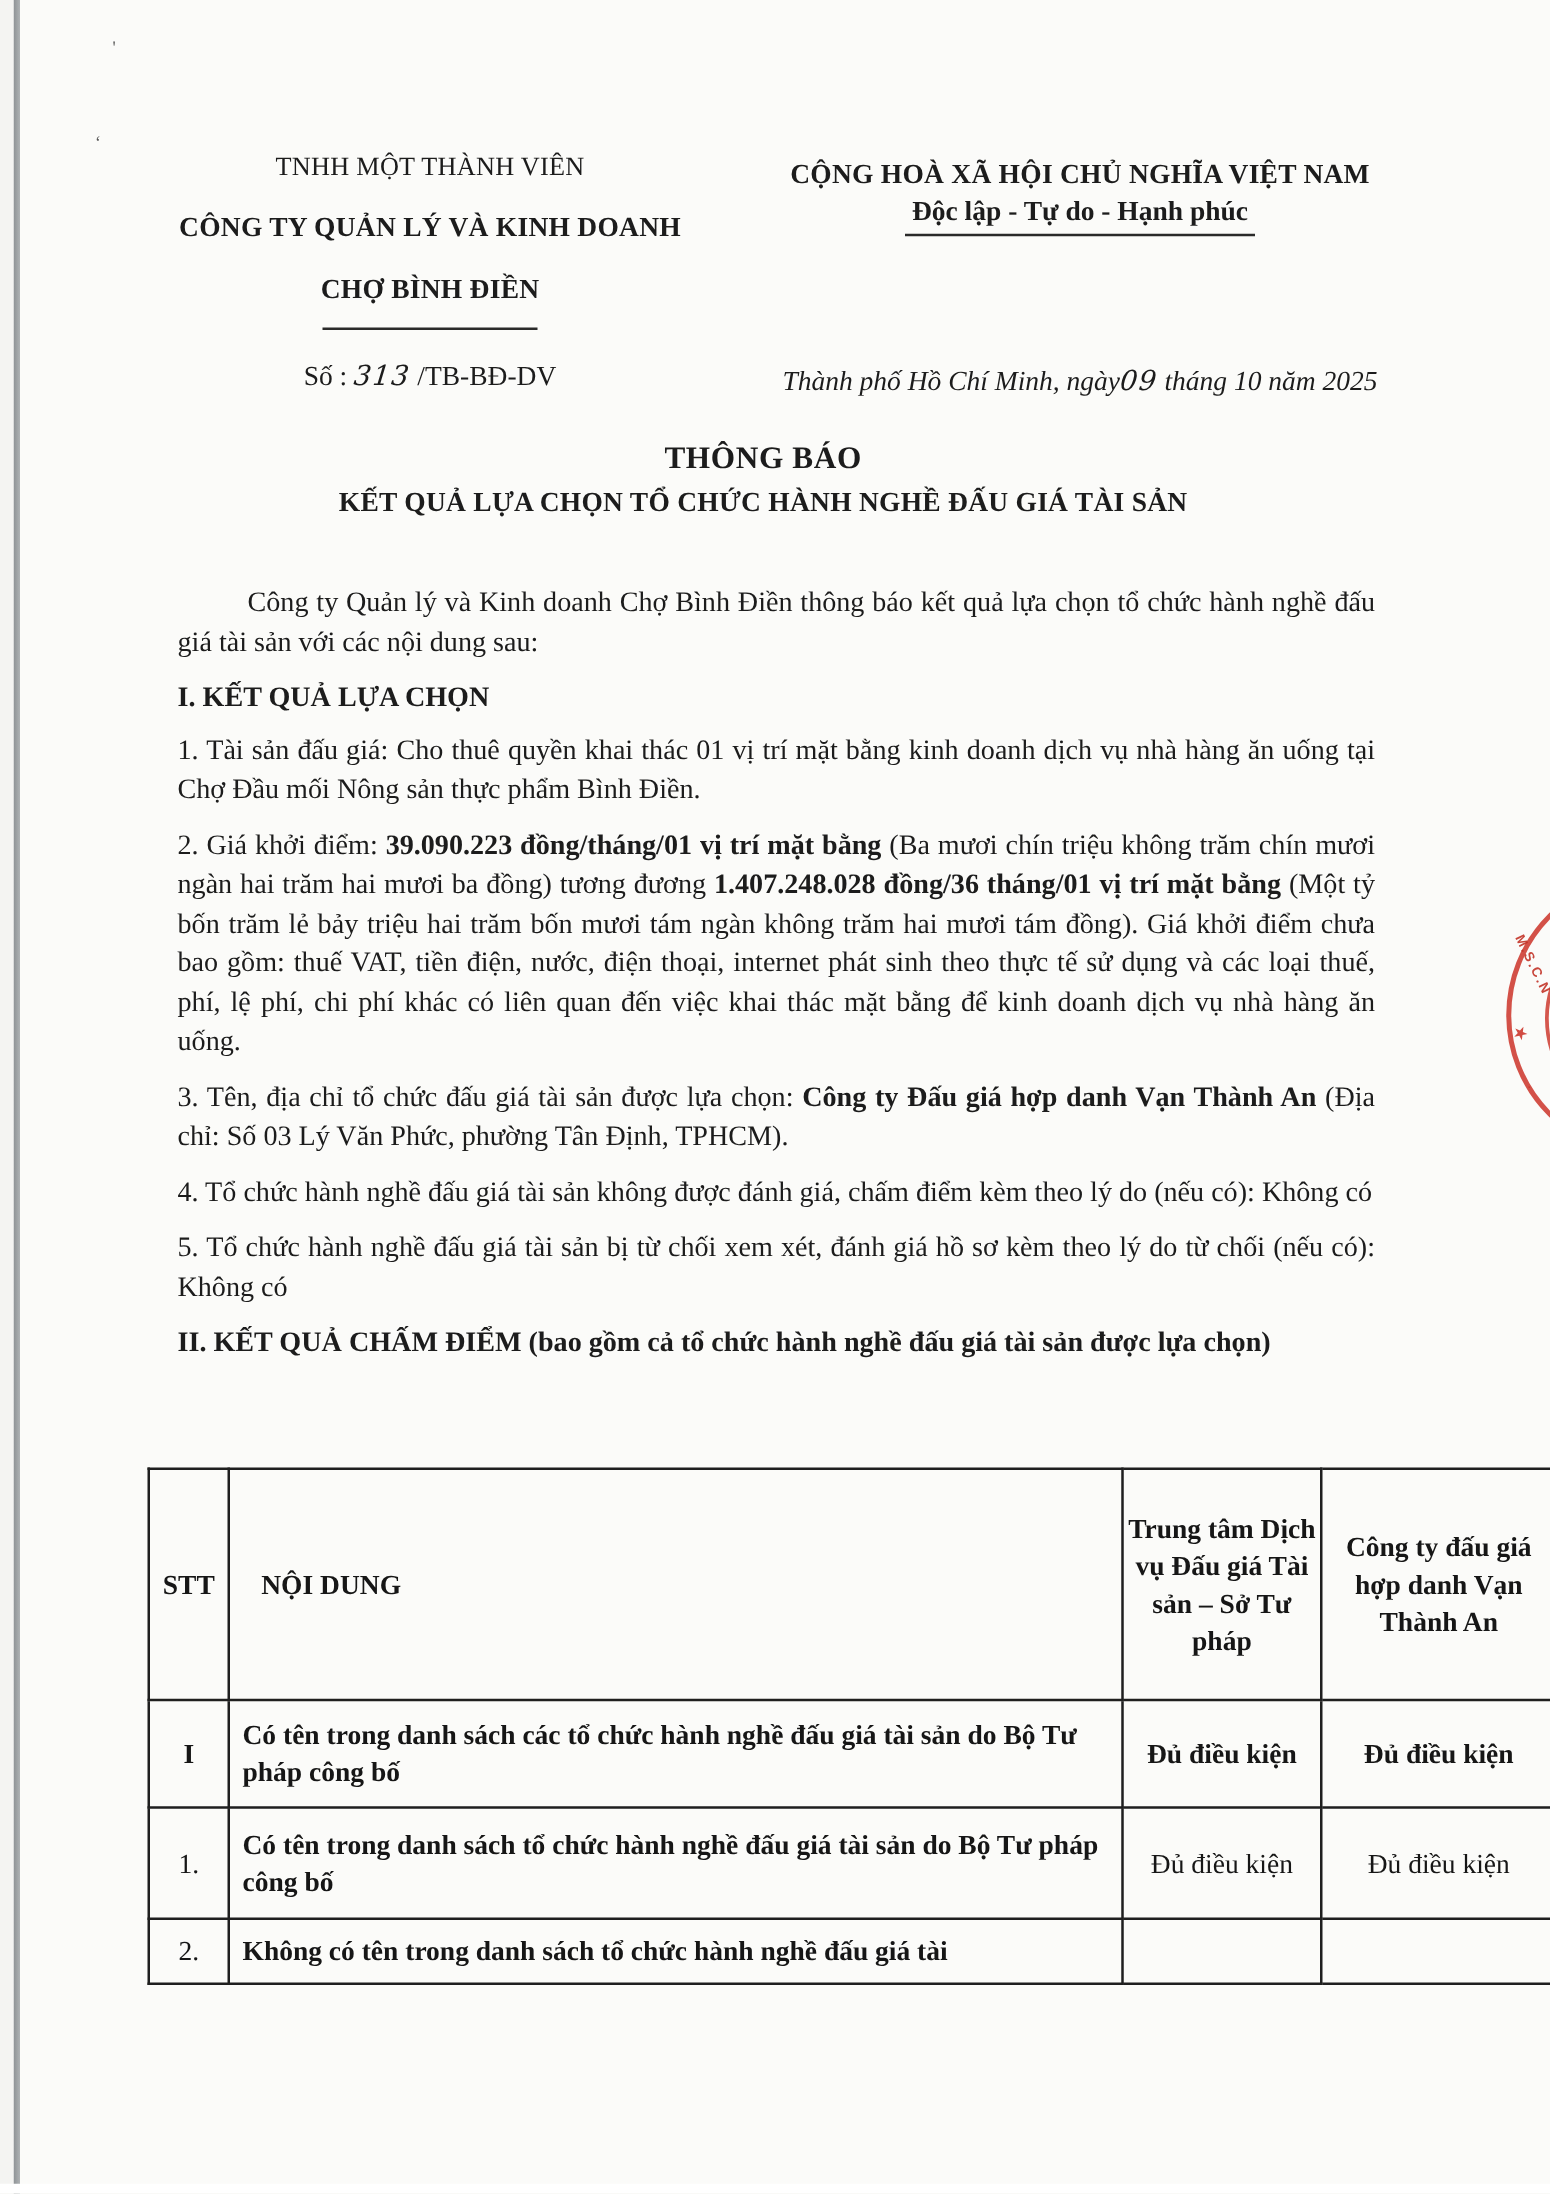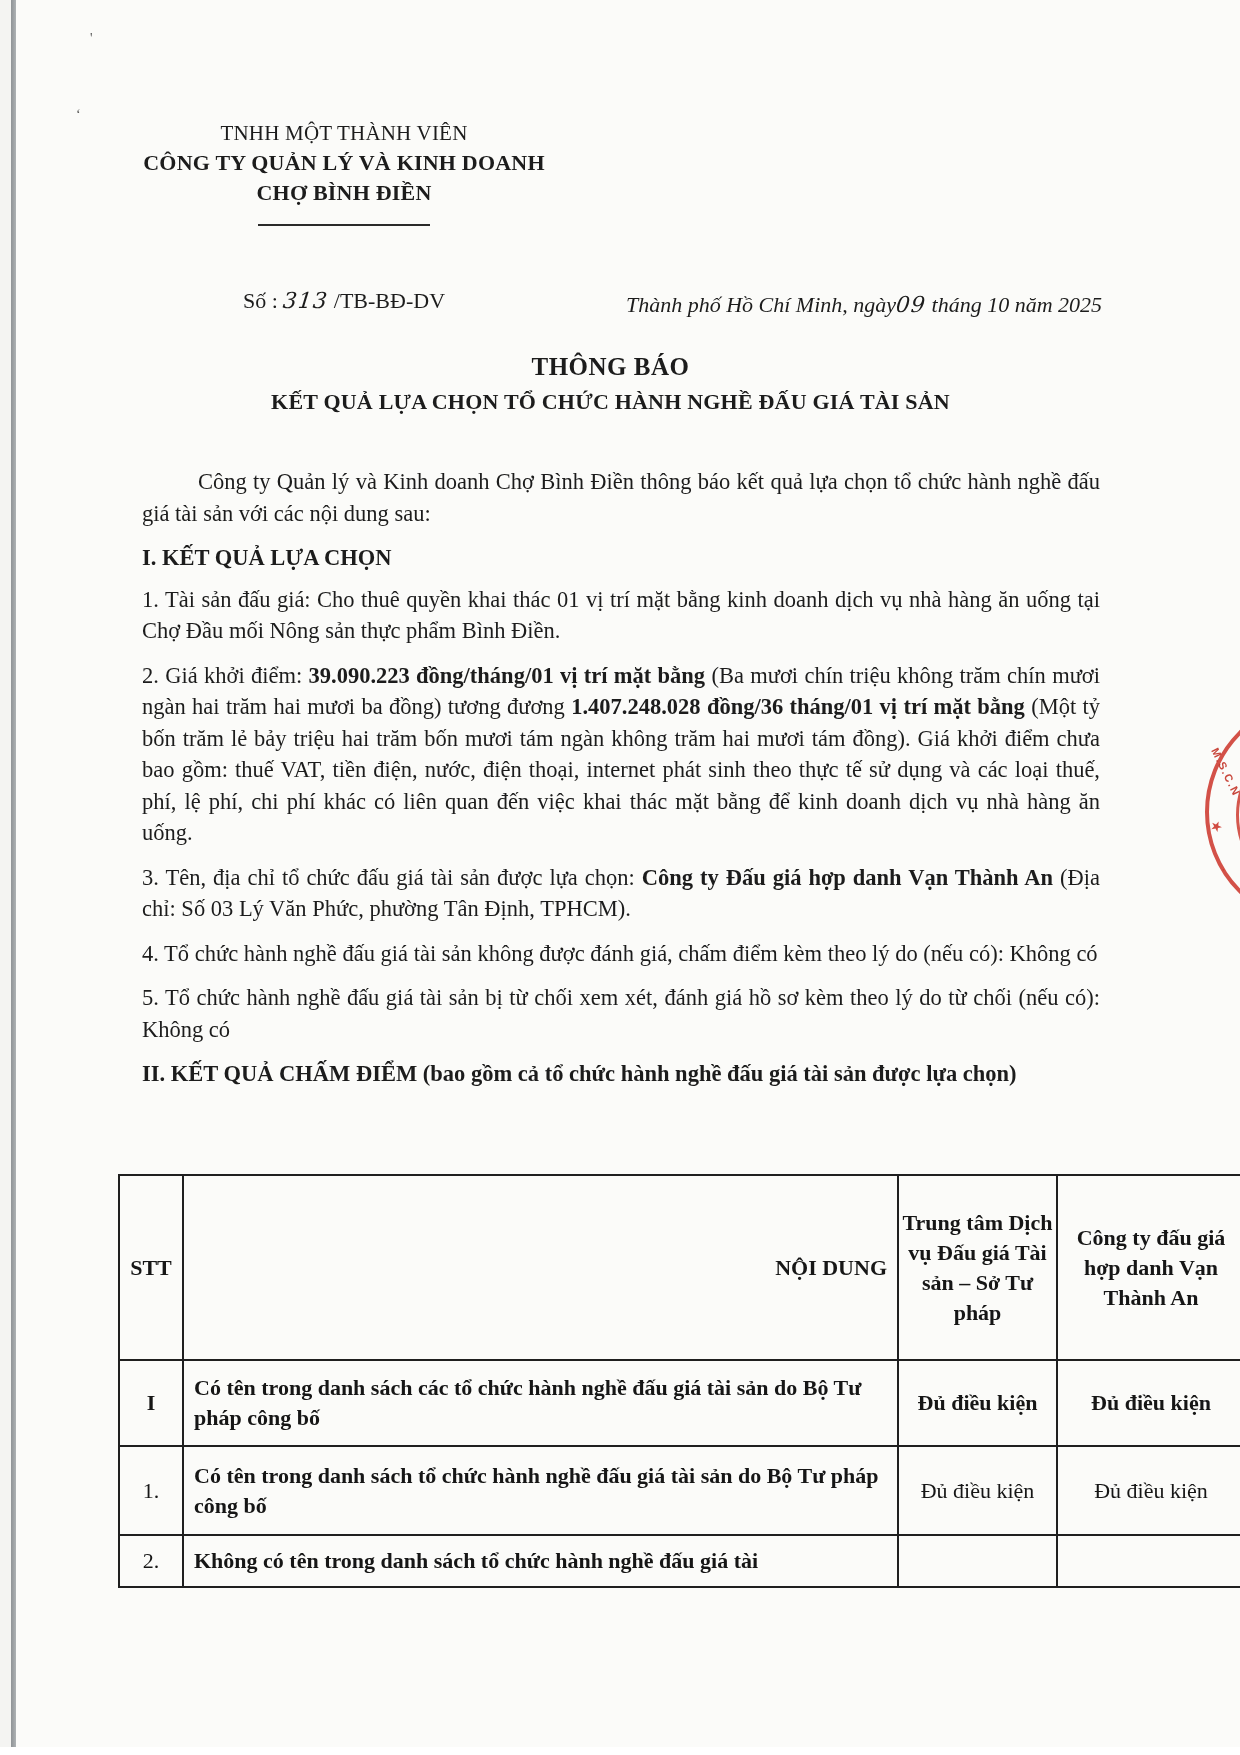--- a/index.html
+++ b/index.html
@@ -13,21 +13,21 @@
     color:#1c1c1c;
   }
   
   .scan-strip{position:absolute;left:0;top:0;bottom:0;width:11px;background:#f4f4f2;}
   .scan-line{position:absolute;left:11px;top:0;bottom:0;width:5px;background:linear-gradient(90deg,#8f9396,#aeb2b4);}
   .scan-bottom{position:absolute;left:0;right:0;bottom:0;height:8px;background:#ffffff;}
   .speck{position:absolute;color:#555;font-size:14px;line-height:10px;}
 
   
   .hdr-left{position:absolute;left:118px;top:118px;width:452px;text-align:center;font-size:21px;line-height:30px;letter-spacing:.2px;}
-  .hdr-left .b{font-weight:bold;font-size:22px;}
+  .hdr-left .b{font-weight:bold;font-size:22px;margin-top:19px;}
   .hdr-left .rule{width:172px;height:0;border-top:2px solid #2a2a2a;margin:16px auto 0;}
   .doc-number{position:absolute;left:118px;top:288px;width:452px;text-align:center;font-size:22px;}
   .hand{font-family:"DejaVu Serif",serif;font-style:italic;display:inline-block;transform:skewX(-6deg);letter-spacing:1px;}
 
   .hdr-right{position:absolute;left:608px;top:124px;width:512px;text-align:center;}
   .hdr-right .l1{font-weight:bold;font-size:22px;line-height:30px;letter-spacing:.2px;}
   .hdr-right .l2{display:inline-block;font-weight:bold;font-size:22px;line-height:30px;border-bottom:2px solid #2a2a2a;padding:0 6px 3px;}
   .date-line{position:absolute;left:588px;top:292px;width:552px;text-align:center;font-style:italic;font-size:22px;}
 
   
@@ -78,20 +78,24 @@
   <div class="speck" style="left:76px;top:110px;">‘</div>
 
   <div class="hdr-left">
     <div>TNHH MỘT THÀNH VIÊN</div>
     <div class="b">CÔNG TY QUẢN LÝ VÀ KINH DOANH</div>
     <div class="b">CHỢ BÌNH ĐIỀN</div>
     <div class="rule"></div>
   </div>
   <div class="doc-number"><span>Số : </span><span class="hand">313</span><span> /TB-BĐ-DV</span></div>
 
+  <div class="hdr-right">
+    <div class="l1">CỘNG HOÀ XÃ HỘI CHỦ NGHĨA VIỆT NAM</div>
+    <div class="l2">Độc lập - Tự do - Hạnh phúc</div>
+  </div>
   <div class="date-line"><span>Thành phố Hồ Chí Minh, ngày</span><span class="hand">09</span><span> tháng 10 năm 2025</span></div>
 
   <div class="title">
     <div class="t1">THÔNG BÁO</div>
     <div class="t2">KẾT QUẢ LỰA CHỌN TỔ CHỨC HÀNH NGHỀ ĐẤU GIÁ TÀI SẢN</div>
   </div>
 
   <div class="body">
     <p class="indent">Công ty Quản lý và Kinh doanh Chợ Bình Điền thông báo kết quả lựa chọn tổ chức hành nghề đấu giá tài sản với các nội dung sau:</p>
     <p class="h">I. KẾT QUẢ LỰA CHỌN</p>
@@ -100,21 +104,21 @@
     <p><span>3. Tên, địa chỉ tổ chức đấu giá tài sản được lựa chọn: </span><b>Công ty Đấu giá hợp danh Vạn Thành An </b><span>(Địa chỉ: Số 03 Lý Văn Phức, phường Tân Định, TPHCM).</span></p>
     <p>4. Tổ chức hành nghề đấu giá tài sản không được đánh giá, chấm điểm kèm theo lý do (nếu có): Không có</p>
     <p>5. Tổ chức hành nghề đấu giá tài sản bị từ chối xem xét, đánh giá hồ sơ kèm theo lý do từ chối (nếu có): Không có</p>
     <p class="h">II. KẾT QUẢ CHẤM ĐIỂM (bao gồm cả tổ chức hành nghề đấu giá tài sản được lựa chọn)</p>
   </div>
 
   <table class="score">
     <tbody>
         <tr class="thead">
       <td class="c-stt">STT</td>
-      <td class="c-noi" style="text-align:right;padding-left:25px;">NỘI DUNG</td>
+      <td class="c-noi" style="text-align:left;padding-left:25px;">NỘI DUNG</td>
       <td class="c-v1">Trung tâm Dịch vụ Đấu giá Tài sản – Sở Tư pháp</td>
       <td class="c-v2">Công ty đấu giá hợp danh Vạn Thành An</td>
     </tr>
     <tr class="rI">
       <td class="c-stt">I</td>
       <td class="c-noi">Có tên trong danh sách các tổ chức hành nghề đấu giá tài sản do Bộ Tư pháp công bố</td>
       <td class="c-v1">Đủ điều kiện</td>
       <td class="c-v2" style="padding:0 2px;">Đủ điều kiện</td>
     </tr>
     <tr class="r1">

